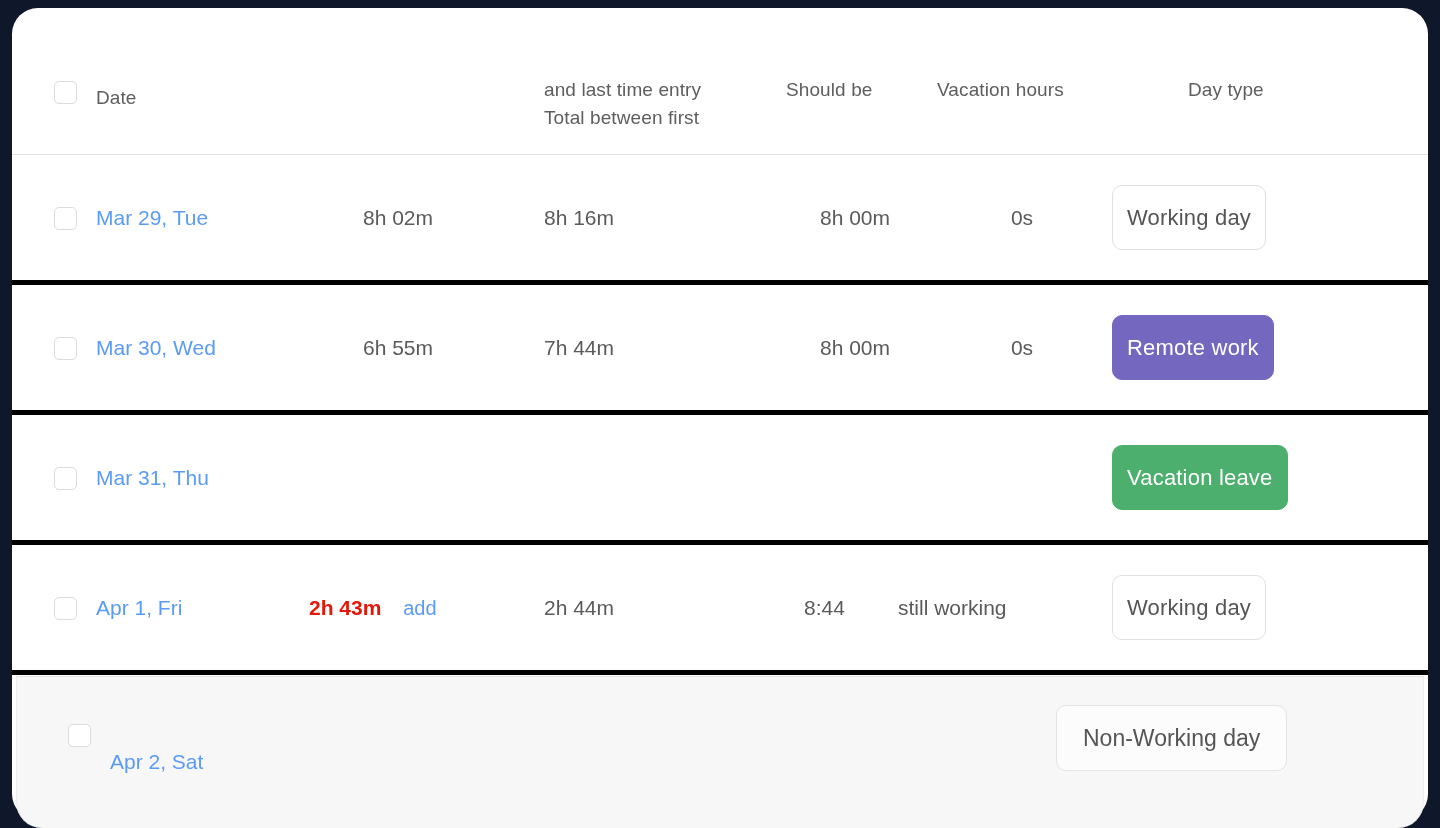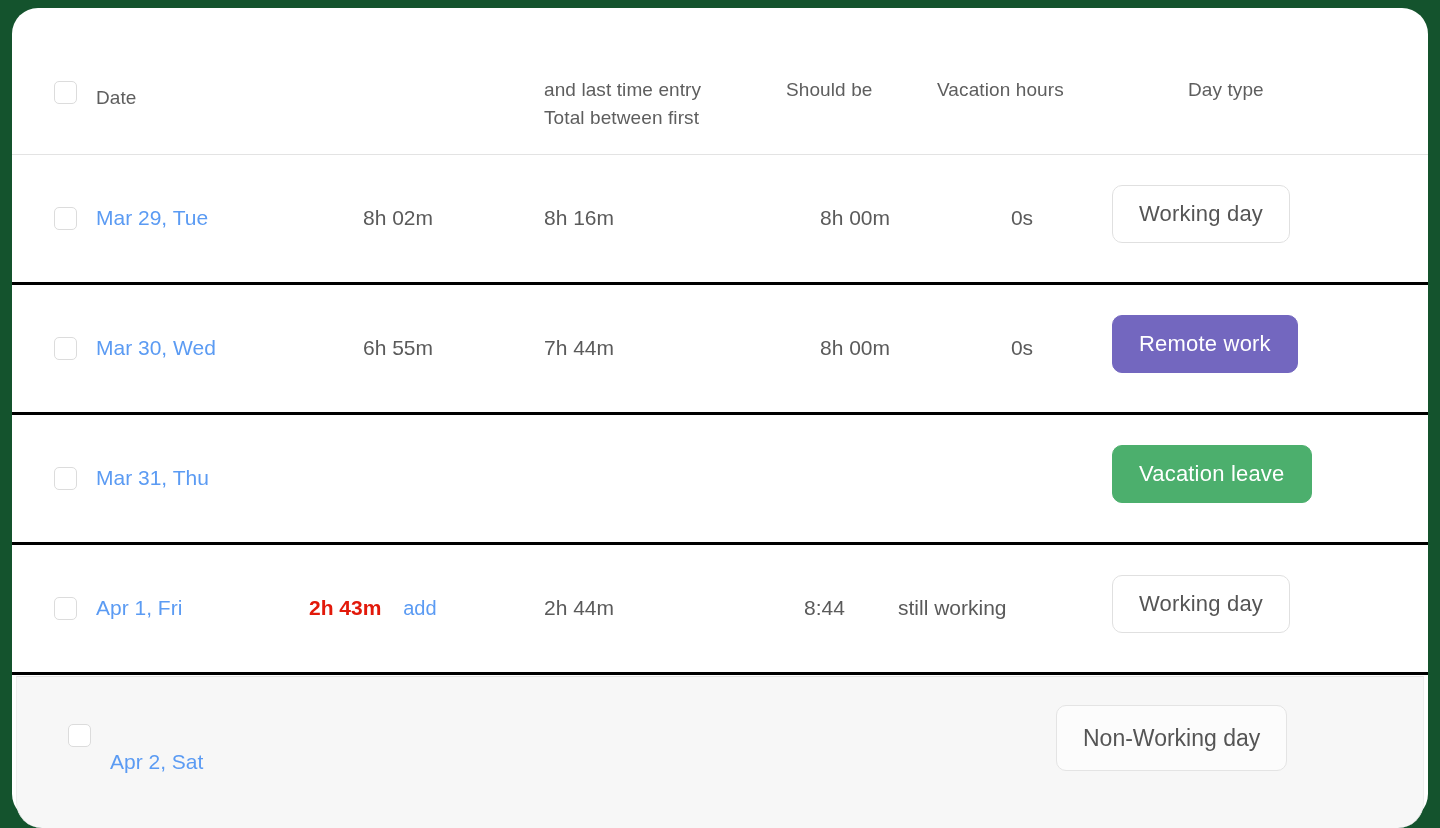--- a/index.html
+++ b/index.html
@@ -7,21 +7,21 @@
     width: 1440px;
     height: 828px;
     background: #000000;
     font-family: "Liberation Sans", sans-serif;
     overflow: hidden;
   }
   .stage {
     position: relative;
     width: 1440px;
     height: 828px;
-    background: #14532d;
+    background: #0f172a;
   }
 
   
   .timesheet-card {
     position: absolute;
     left: 12px;
     top: 8px;
     width: 1416px;
     height: 812px;
     background: #ffffff;
@@ -64,21 +64,21 @@
     border: 1.4px solid #dcdcdc;
     border-radius: 5px;
     background: #fff;
     display: block;
     cursor: pointer;
   }
 
   
   .row {
     position: relative;
-    border-bottom: 3px solid #000000;
+    border-bottom: 5px solid #000000;
     background: #fff;
   }
   .row-h130 { height: 130px; }
 
   .cell {
     position: absolute;
     font-size: 21px;
     line-height: 28px;
     color: #5a5a5a;
     white-space: nowrap;
@@ -102,22 +102,22 @@
     font-size: 20px;
     cursor: pointer;
   }
   .still-working { color: #5a5a5a; }
 
   
   .badge {
     display: inline-flex;
     align-items: center;
     justify-content: center;
-    height: 58px;
-    padding: 0 26px;
+    height: 65px;
+    padding: 0 14px;
     border-radius: 10px;
     font-size: 22px;
     line-height: 1;
     letter-spacing: 0.2px;
     white-space: nowrap;
     cursor: pointer;
   }
   .badge-outline {
     background: #ffffff;
     border: 1px solid #e0e0e0;

